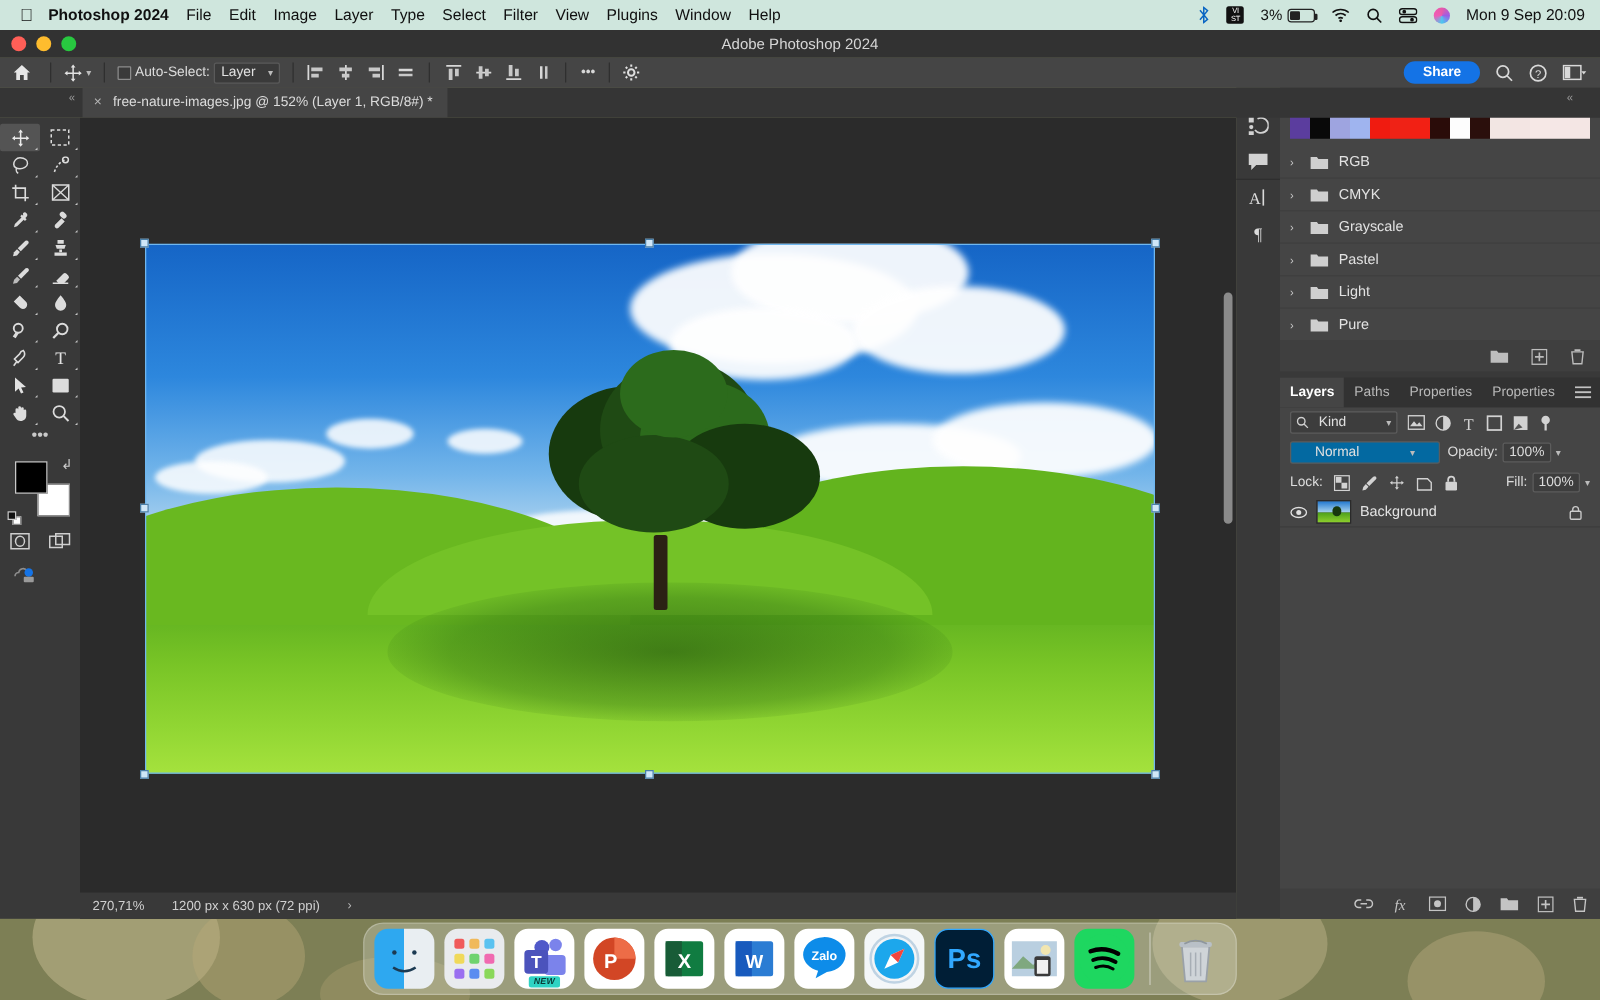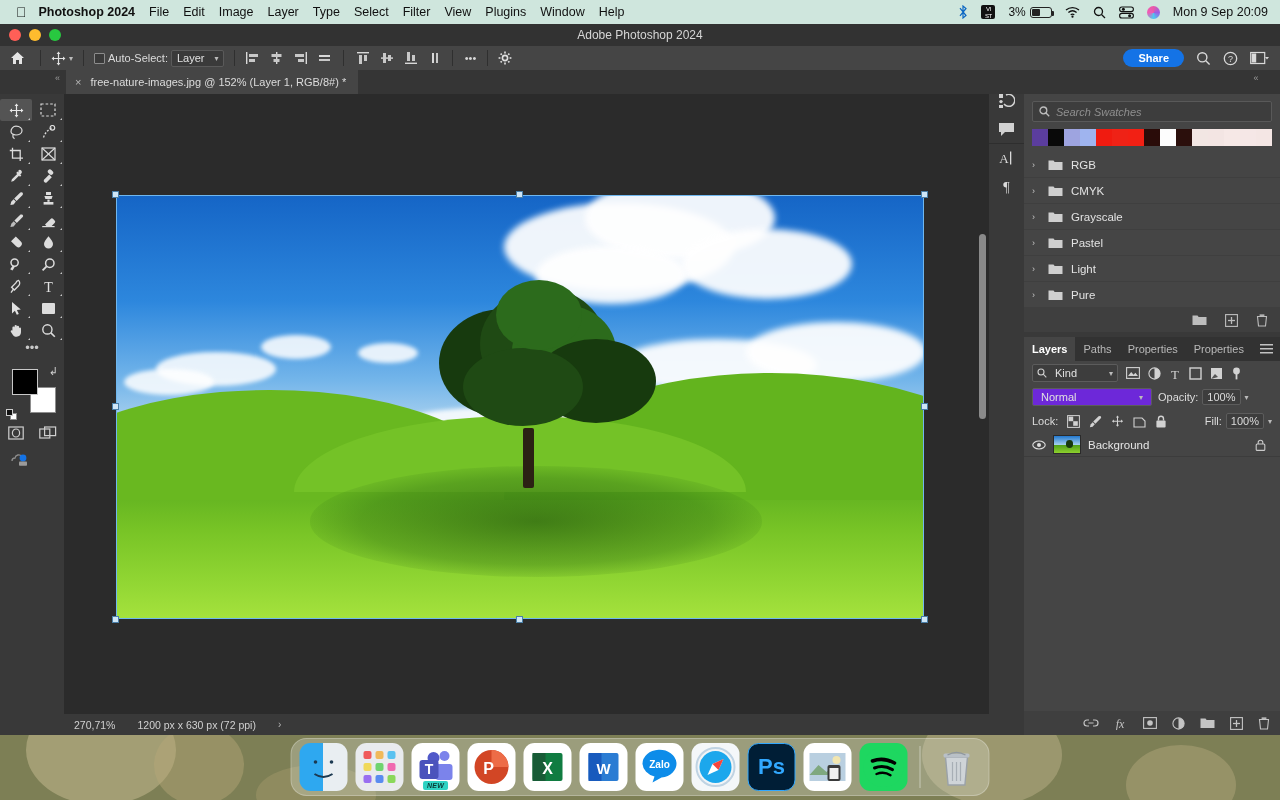--- a/index.html
+++ b/index.html
@@ -213,22 +213,22 @@
 
   .layers-panel { flex: 1; display: flex; flex-direction: column; background: #454545; }
   .lay-filter { height: 24px; display: flex; align-items: center; gap: 8px; padding: 0 8px; }
   .kind-sel {
     background: #3d3d3d; border: 1px solid #5c5c5c; border-radius: 2px; height: 18px;
     display: flex; align-items: center; gap: 8px; padding: 0 4px; font-size: 11px; color: #e0e0e0;
     width: 86px;
   }
   .lay-blend { height: 24px; display: flex; align-items: center; gap: 6px; padding: 0 8px; }
   .blend-sel {
-    background: #6d28d9; border: 1px solid #5c5c5c; border-radius: 2px; height: 18px;
-    display: flex; align-items: center; justify-content: space-between; padding: 0 8px;
+    background: #0369a1; border: 1px solid #5c5c5c; border-radius: 2px; height: 18px;
+    display: flex; align-items: center; justify-content: space-between; padding: 0 19px;
     font-size: 11px; color: #e0e0e0; width: 120px;
   }
   .opc { font-size: 11px; color: #dcdcdc; display: flex; align-items: center; gap: 4px; }
   .opc .val { background: #3d3d3d; border: 1px solid #5c5c5c; padding: 1px 4px; border-radius: 2px; }
   .lay-lock { height: 24px; display: flex; align-items: center; gap: 9px; padding: 0 8px; font-size: 11px; color: #dcdcdc; }
   .layer-row {
     height: 24px; display: flex; align-items: center; gap: 7px; padding: 0 8px;
     font-size: 11.5px; color: #e4e4e4; border-bottom: 1px solid #3c3c3c;
   }
   .layer-row.selected { background: #5a5a5a; }
@@ -748,27 +748,20 @@
     <div class="panel-tabs">
       <span class="ptab">Color</span>
       <span class="ptab active">Swatches</span>
       <span class="ptab">Gradi</span>
       <span class="ptab">Patte</span>
       <span class="ptab">Libra</span>
       <span class="ptab">Chan</span>
 
     </div>
     <div class="panel-body">
-      <div class="sw-search">
-        <svg width="11" height="11" viewBox="0 0 11 11">
-            <circle cx="4.4" cy="4.4" r="3.4" fill="none" stroke="#bdbdbd" stroke-width="1.3"></circle>
-            <line x1="7" y1="7" x2="10.2" y2="10.2" stroke="#bdbdbd" stroke-width="1.3"></line>
-          </svg>
-        <span>Search Swatches</span>
-      </div>
       <div class="sw-strip">
         <span class="sw-chip" style="background:#5b3d9e"></span>
         <span class="sw-chip" style="background:#090909"></span>
         <span class="sw-chip" style="background:#9ea4e0"></span>
         <span class="sw-chip" style="background:#9fb4ef"></span>
         <span class="sw-chip" style="background:#f01b10"></span>
         <span class="sw-chip" style="background:#ef2216"></span>
         <span class="sw-chip" style="background:#f22014"></span>
         <span class="sw-chip" style="background:#2a0c09"></span>
         <span class="sw-chip" style="background:#fdfdfd"></span>

